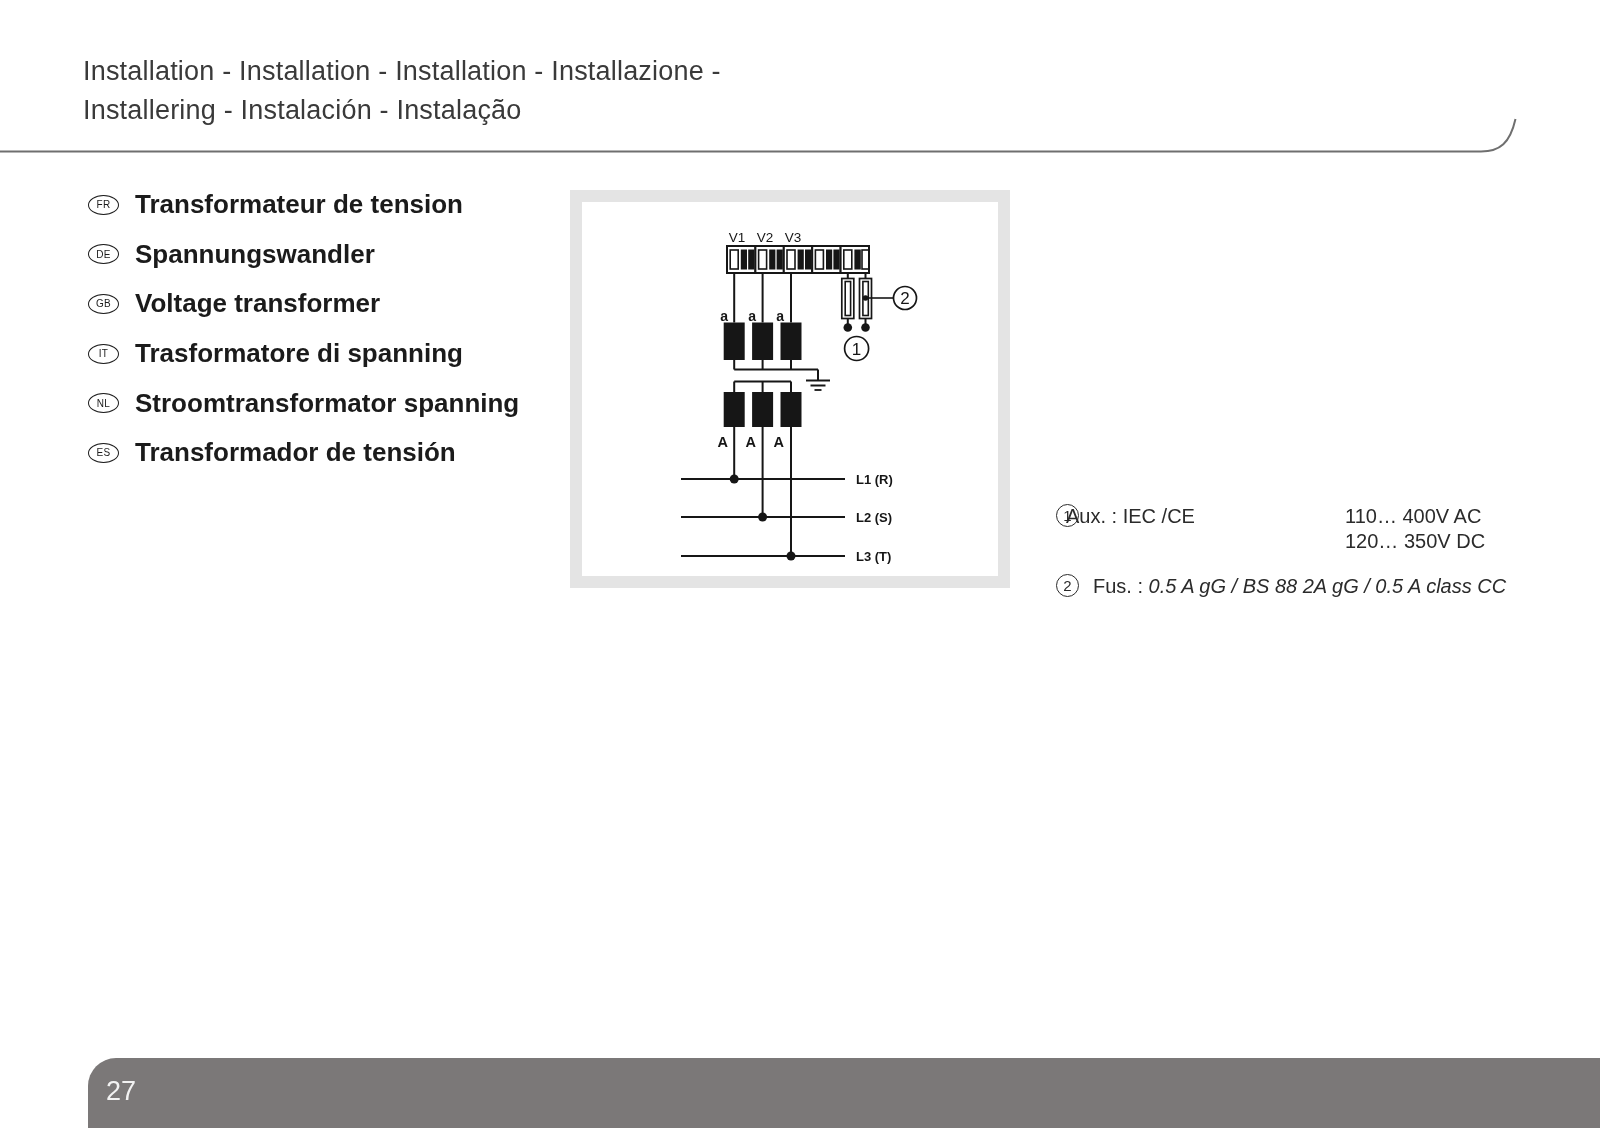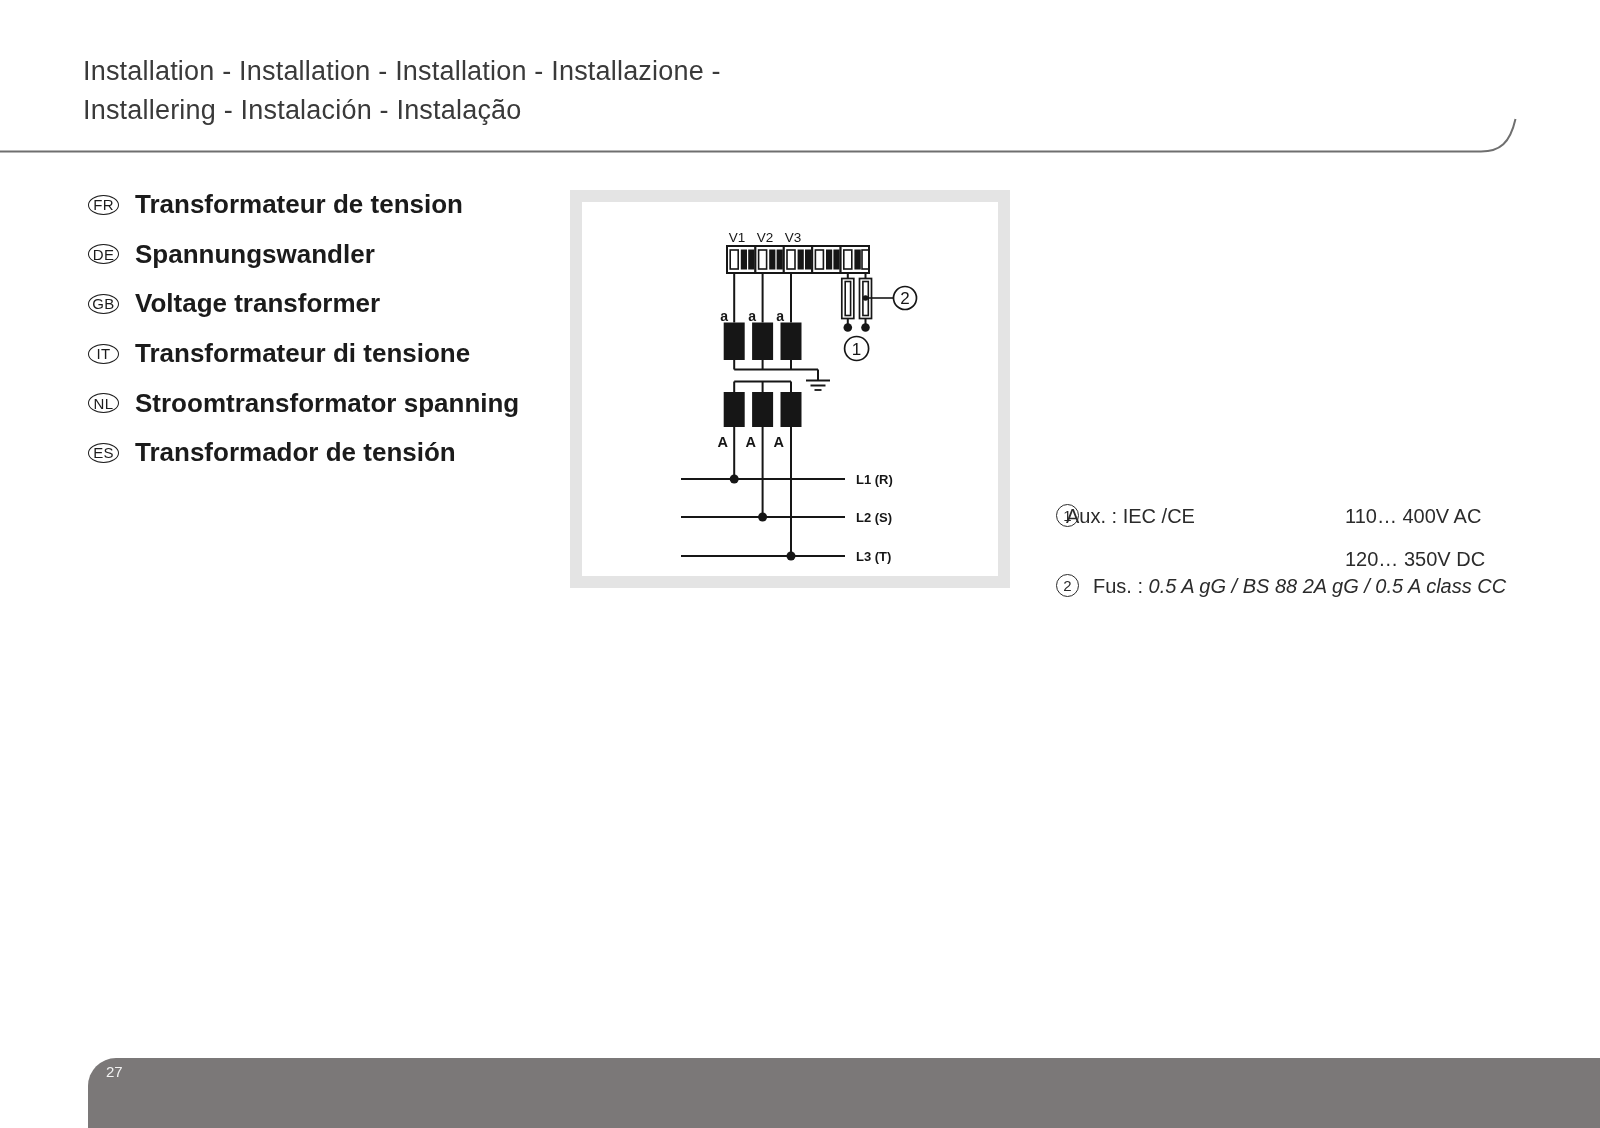--- a/index.html
+++ b/index.html
@@ -8,36 +8,36 @@
 
   .title { position:absolute; left:83px; top:52px; font-size:27px; line-height:39px;
            color:#3a3a3a; letter-spacing:0.2px; font-weight:400; }
 
   .header-rule { position:absolute; left:0; top:0; width:1600px; height:170px; pointer-events:none; }
 
   .lang-list { position:absolute; left:88px; top:180px; }
   .lang-row { height:49.6px; display:flex; align-items:center; }
   .lang-badge { width:31px; height:20px; border:1.6px solid #1c1c1c; border-radius:50%;
                 display:flex; align-items:center; justify-content:center;
-                font-size:15px; font-weight:400; color:#1c1c1c; letter-spacing:0.3px; flex:0 0 auto; }
+                font-size:10px; font-weight:400; color:#1c1c1c; letter-spacing:0.3px; flex:0 0 auto; }
   .lang-label { margin-left:16px; font-size:26px; font-weight:700; color:#1b1b1b; }
 
   .diagram-frame { position:absolute; left:570px; top:190px; width:440px; height:398px;
                    border:12px solid #e4e4e4; background:#ffffff; }
   .diagram-frame svg { display:block; }
 
   .notes { position:absolute; left:0; top:0; }
   .note-marker { position:absolute; width:23px; height:23px; border:1.6px solid #2b2b2b; border-radius:50%;
                  display:flex; align-items:center; justify-content:center; font-size:15px; color:#2b2b2b; }
   .note-text { position:absolute; font-size:20px; color:#2b2b2b; white-space:nowrap; }
   .note-text .ital { font-style:italic;margin-top:10px; }
 
   .footer-bar { position:absolute; left:88px; top:1058px; width:1512px; height:70px;
                 background:#7b7878; border-top-left-radius:28px; }
-  .page-number { position:absolute; left:18px; top:5px; font-size:15px; color:#f2f2f2; }
+  .page-number { position:absolute; left:18px; top:18px; font-size:27px; color:#f2f2f2; }
 </style>
 </head>
 <body>
 
 <div class="page">
 
   <div class="title">
     <div>Installation - Installation - Installation - Installazione -</div>
     <div>Installering - Instalación - Instalação</div>
   </div>
@@ -54,21 +54,21 @@
     <div class="lang-row">
       <span class="lang-badge">DE</span>
       <span class="lang-label">Spannungswandler</span>
     </div>
     <div class="lang-row">
       <span class="lang-badge">GB</span>
       <span class="lang-label">Voltage transformer</span>
     </div>
     <div class="lang-row">
       <span class="lang-badge">IT</span>
-      <span class="lang-label">Transformateur di tensione</span>
+      <span class="lang-label">Trasformatore di spanning</span>
     </div>
     <div class="lang-row">
       <span class="lang-badge">NL</span>
       <span class="lang-label">Stroomtransformator spanning</span>
     </div>
     <div class="lang-row">
       <span class="lang-badge">ES</span>
       <span class="lang-label">Transformador de tensión</span>
     </div>
   </div>
@@ -189,21 +189,21 @@
           <text x="856.6" y="354.5" text-anchor="middle" stroke="none" fill="#161616" font-family="'Liberation Sans',sans-serif" font-size="17">1</text>
         </g>
       </g>
     </svg>
   </div>
 
   <div class="notes">
     <div class="note-marker" style="left:1056px; top:504px;">1</div>
     <div class="note-text" style="left:1066px; top:505px;">Aux. : IEC /CE</div>
     <div class="note-text" style="left:1345px; top:505px;text-align:center;">110… 400V AC</div>
-    <div class="note-text" style="left:1345px; top:548px;">120… 350V DC</div>
+    <div class="note-text" style="left:1345px; top:530px;">120… 350V DC</div>
 
     <div class="note-marker" style="left:1056px; top:574px;">2</div>
     <div class="note-text" style="left:1093px; top:575px;">
       <span>Fus. :</span>
       <span class="ital">0.5 A gG / BS 88 2A gG / 0.5 A class CC</span>
     </div>
   </div>
 
   <div class="footer-bar">
     <div class="page-number">27</div>

